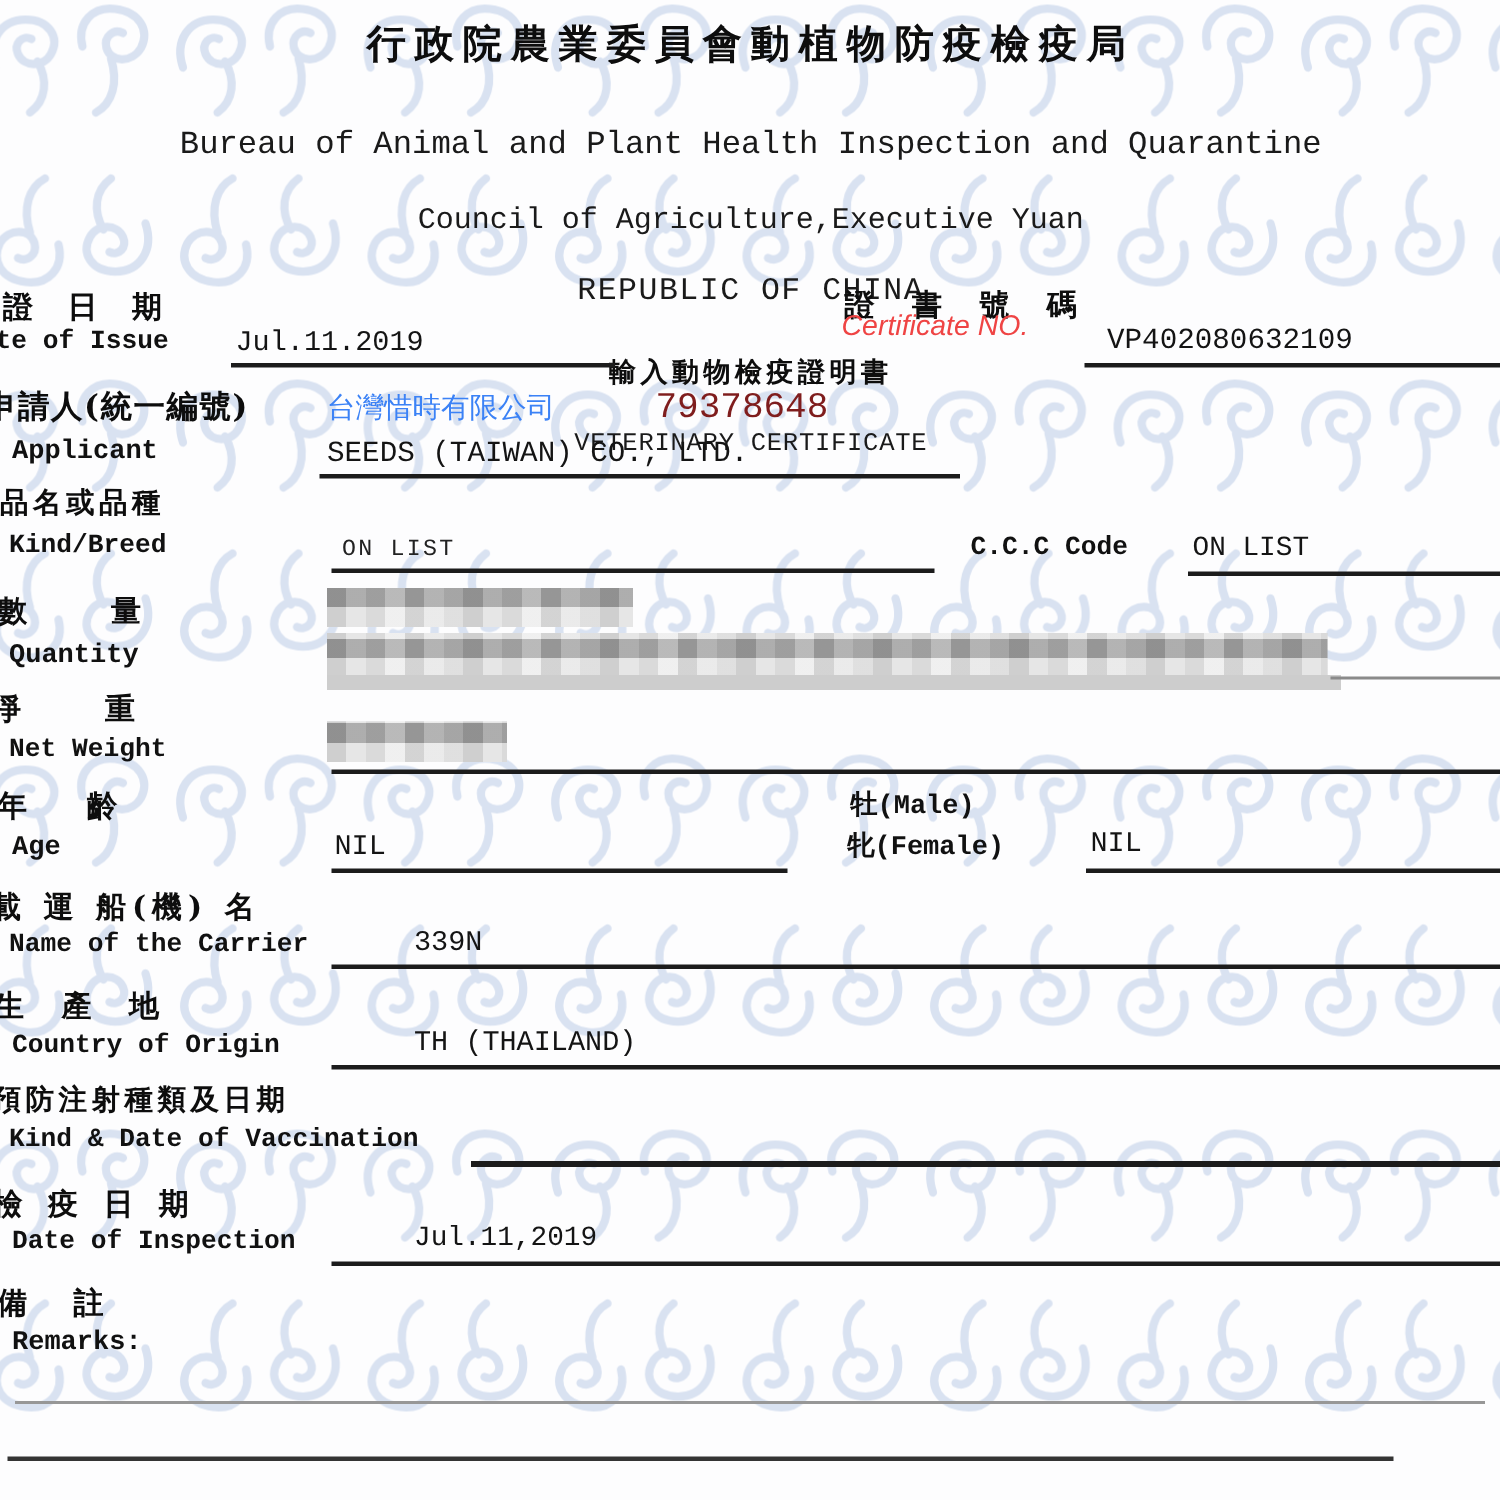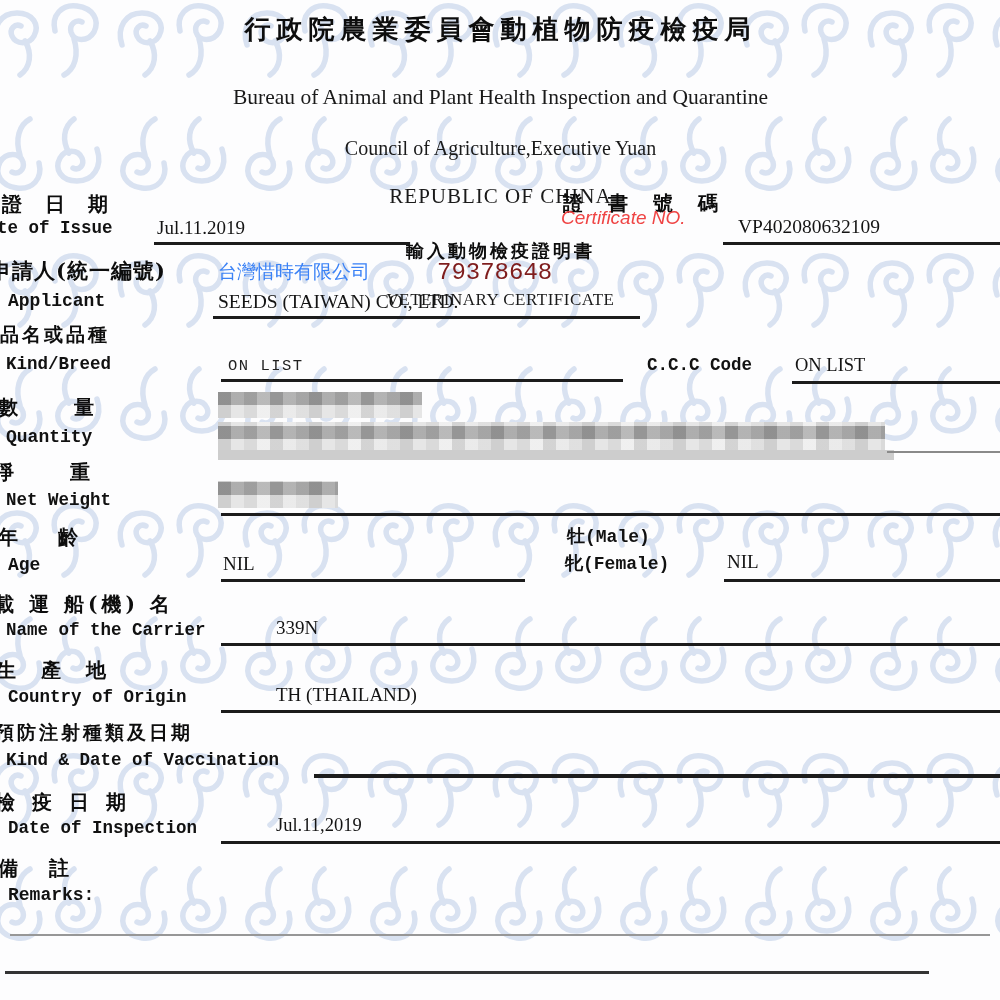--- a/index.html
+++ b/index.html
@@ -9,21 +9,21 @@
     overflow:hidden; background:#fdfdfe;
     font-family:"Liberation Sans", sans-serif;
     color:#161616;
   }
   .wm { position:absolute; left:0; top:0; width:1000px; height:1000px; z-index:0; }
   .layer { position:absolute; left:0; top:0; width:1000px; height:1000px; z-index:1; }
 
   .t { position:absolute; white-space:nowrap; }
   .zh { font-family:"DejaVu Serif", serif; font-weight:bold; color:#0d0d0d; }
   .en { font-family:"Liberation Mono", monospace; font-weight:bold; color:#111; }
-  .val { font-family:Liberation Serif, serif; color:#141414; }
+  .val { font-family:Liberation Mono, monospace; color:#141414; }
   .vmono { font-family:"Liberation Mono", monospace; color:#222; }
   .rule { position:absolute; background:#1c1c1c; height:2.5px; }
 
   
   .hdr { position:absolute; left:0; top:0; width:978px; text-align:center;padding-left:23px; }
   .h-zh1 { top:12px;  font-size:26px; letter-spacing:6px; }
   .h-en1 { top:50px;  font-size:21.5px; color:#1a1a1a; }
   .h-en2 { top:77px;  font-size:20px;  color:#1a1a1a; }
   .h-en3 { top:101px; font-size:21px; letter-spacing:1px; color:#1a1a1a; }
   .h-zh2 { top:131px; font-size:18px; letter-spacing:3px; }

